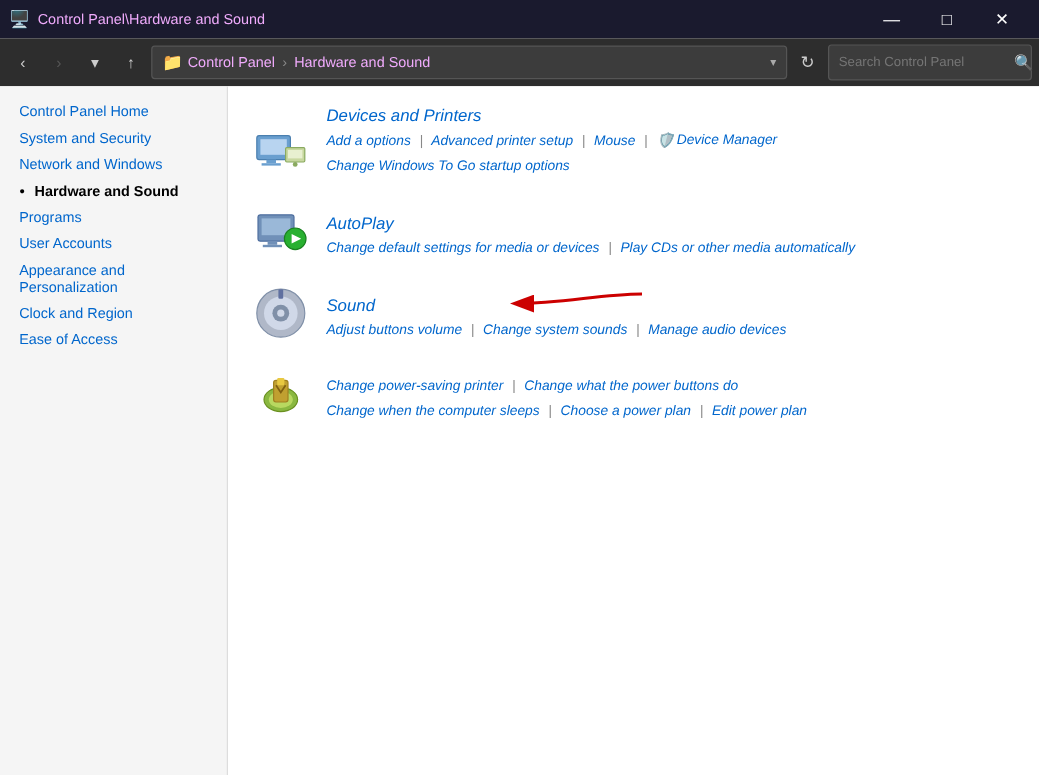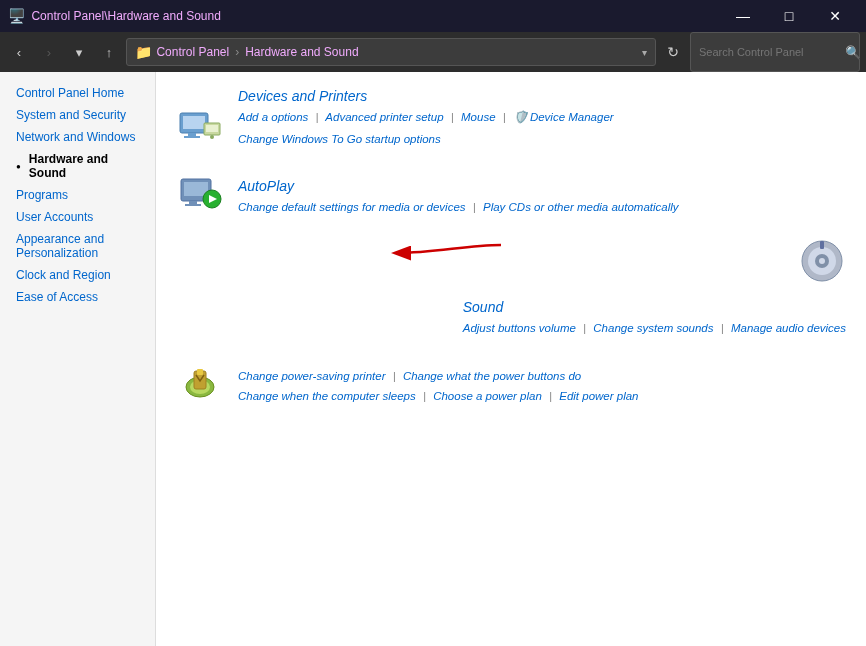--- a/index.html
+++ b/index.html
@@ -76,21 +76,21 @@
       color: #ccc;
       font-size: 14px;
       cursor: pointer;
       width: 26px; height: 26px;
       display: flex; align-items: center; justify-content: center;
     }
     .search-box {
       background: #3c3c3c;
       border: 1px solid #555;
       border-radius: 3px;
-      height: 40px;
+      height: 30px;
       width: 170px;
       display: flex;
       align-items: center;
       padding: 0 8px;
       gap: 4px;
     }
     .search-box input {
       background: transparent;
       border: none;
       color: #888;
@@ -103,21 +103,21 @@
 
     
     .main-layout {
       display: flex;
       height: calc(646px - 32px - 40px);
       background: #fff;
     }
 
     
     .sidebar {
-      width: 156px;
+      width: 190px;
       background: #f5f5f5;
       border-right: 1px solid #ddd;
       padding: 10px 0;
       flex-shrink: 0;
     }
     .sidebar-item {
       padding: 4px 16px;
       font-size: 12px;
       color: #0066cc;
       cursor: pointer;
@@ -294,21 +294,21 @@
       <div class="section-content">
         <div class="section-title">AutoPlay</div>
         <div class="section-links">
           <a>Change default settings for media or devices</a>
           <span class="link-sep">|</span>
           <a>Play CDs or other media automatically</a>
         </div>
       </div>
     </div>
 
-    <div class="section" style="position:relative;flex-direction:column;">
+    <div class="section" style="position:relative;">
       <div class="section-icon">
         <svg width="44" height="44" viewBox="0 0 44 44">
           <circle cx="22" cy="22" r="20" fill="#b0b8c8" stroke="#8090a8" stroke-width="1"></circle>
           <circle cx="22" cy="22" r="14" fill="#d0d8e8"></circle>
           <circle cx="22" cy="22" r="7" fill="#8090a8"></circle>
           <circle cx="22" cy="22" r="3" fill="#d0d8e8"></circle>
           <rect x="20" y="2" width="4" height="8" rx="1" fill="#6070a0"></rect>
         </svg>
       </div>
       <div class="section-content">

